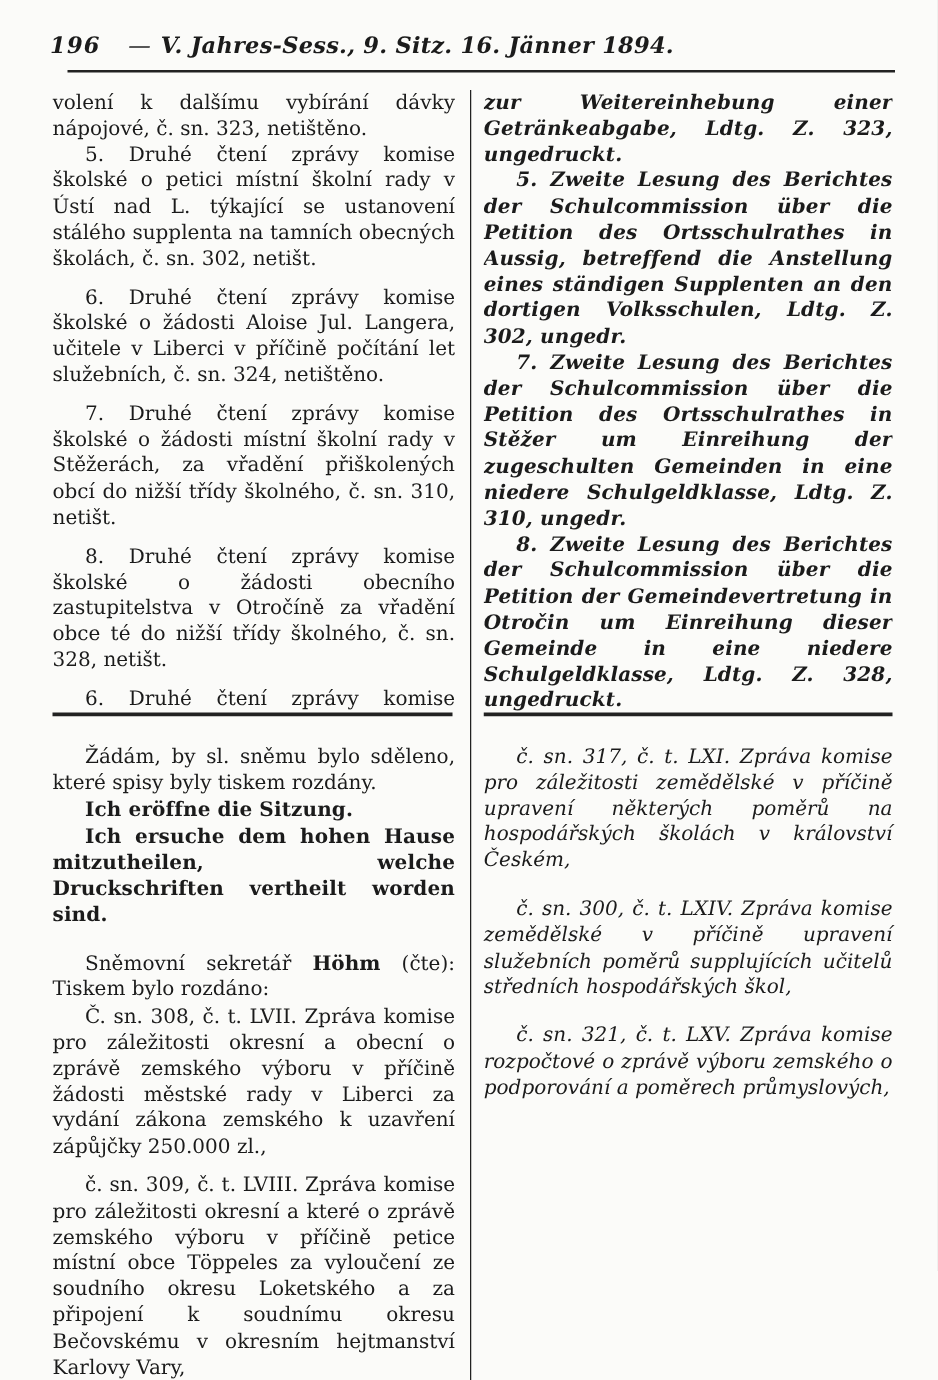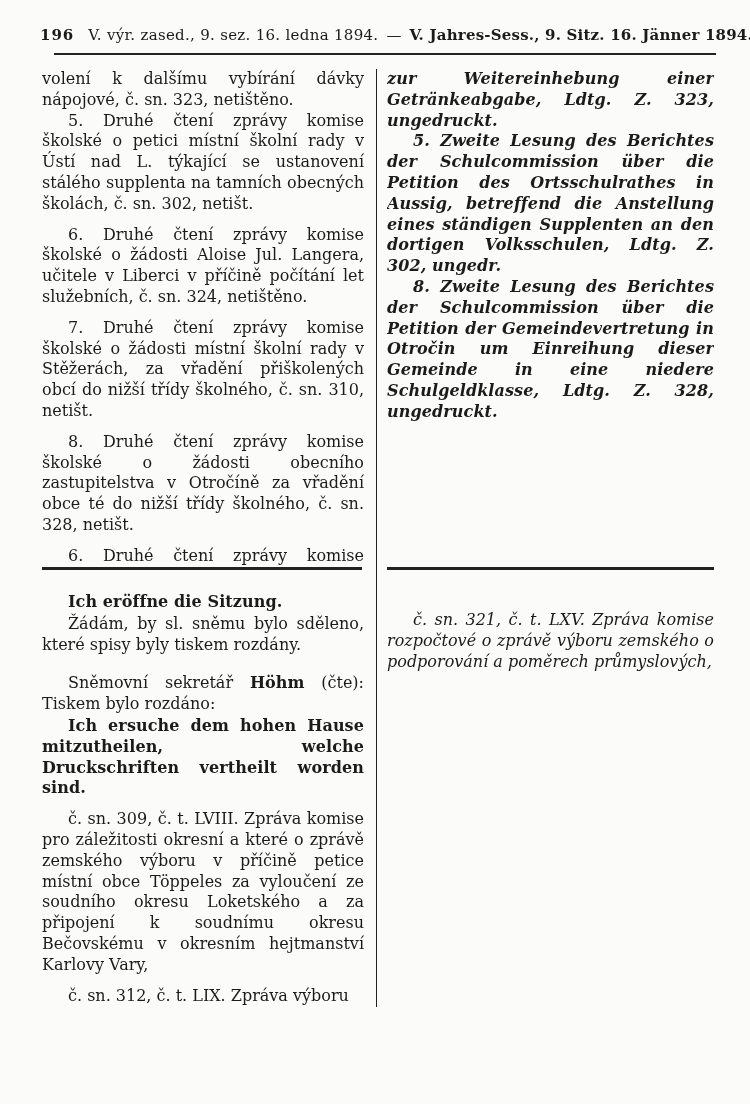--- a/index.html
+++ b/index.html
@@ -16,23 +16,24 @@
     color: #1b1b1b;
     font-family: "DejaVu Serif", "Liberation Serif", serif;
     overflow: hidden;
     box-sizing: border-box;
     padding: 26px 34px 0 36px;
   }
   
   .running-head {
     display: flex;
     align-items: center;
-    font-size: 15px;
+    font-size: 18px;
     white-space: nowrap;
     padding-left: 4px;
+    font-style: italic;
   }
   .running-head .pageno { font-weight: bold; letter-spacing: 1px; margin-right: 14px; }
   .running-head .head-cz { letter-spacing: 0.3px; }
   .running-head .dash { margin: 0 8px; }
   .running-head .head-de { font-weight: bold; letter-spacing: 0.2px; }
   .head-rule {
     height: 2px;
     background: #222;
     margin: 9px 0 0 18px;
     border: none;
@@ -82,21 +83,20 @@
   .proceedings { padding-top: 22px; }
   .proceedings .para { margin-bottom: 1px; }
 </style>
 </head>
 <body>
 
 <div class="page">
 
   <div class="running-head">
     <span class="pageno">196</span>
-    <span class="head-cz">V. výr. zased., 9. sez. 16. ledna 1894.</span>
     <span class="dash">—</span>
     <span class="head-de fraktur">V. Jahres-Sess., 9. Sitz. 16. Jänner 1894.</span>
   </div>
   <div class="head-rule"></div>
 
   <div class="columns">
 
     <div class="col col-left">
 
       <div class="agenda">
@@ -105,39 +105,43 @@
         <p class="para indent gap-sm">6. Druhé čtení zprávy komise školské o žádosti Aloise Jul. Langera, učitele v Liberci v příčině počítání let služebních, č. sn. 324, netištěno.</p>
         <p class="para indent gap-sm">7. Druhé čtení zprávy komise školské o žádosti místní školní rady v Stěžerách, za vřadění přiškolených obcí do nižší třídy školného, č. sn. 310, netišt.</p>
         <p class="para indent gap-sm">8. Druhé čtení zprávy komise školské o žádosti obecního zastupitelstva v Otročíně za vřadění obce té do nižší třídy školného, č. sn. 328, netišt.</p>
         <p class="para indent gap-sm">6. Druhé čtení zprávy komise školské o petici Rudolfa Rypáčka, bývalého definitivního podučitele ve Chvalech, za udělení výslužného v cestě milosti, č. sn. 283, netišt.</p>
 
       </div>
 
       <div class="mid-rule"></div>
 
       <div class="proceedings">
+        <p class="para indent">Žádám, by sl. sněmu bylo sděleno, které spisy byly tiskem rozdány.</p>
         <p class="para indent fraktur">Ich eröffne die Sitzung.</p>
-        <p class="para indent">Žádám, by sl. sněmu bylo sděleno, které spisy byly tiskem rozdány.</p>
+        <p class="para indent fraktur">Ich ersuche dem hohen Hause mitzutheilen, welche Druckschriften vertheilt worden sind.</p>
         <p class="para indent gap-md"><span>Sněmovní sekretář </span><span class="bold">Höhm</span><span> (čte): Tiskem bylo rozdáno:</span></p>
-        <p class="para indent fraktur">Ich ersuche dem hohen Hause mitzutheilen, welche Druckschriften vertheilt worden sind.</p>
+        <p class="para indent">Č. sn. 308, č. t. LVII. Zpráva komise pro záležitosti okresní a obecní o zprávě zemského výboru v příčině žádosti městské rady v Liberci za vydání zákona zemského k uzavření zápůjčky 250.000 zl.,</p>
         <p class="para indent gap-sm">č. sn. 309, č. t. LVIII. Zpráva komise pro záležitosti okresní a které o zprávě zemského výboru v příčině petice místní obce Töppeles za vyloučení ze soudního okresu Loketského a za připojení k soudnímu okresu Bečovskému v okresním hejtmanství Karlovy Vary,</p>
         <p class="para indent gap-sm">č. sn. 312, č. t. LIX. Zpráva výboru</p>
       </div>
     </div>
 
     <div class="col col-right">
 
       <div class="agenda fraktur">
         <p class="para">zur Weitereinhebung einer Getränkeabgabe, Ldtg. Z. 323, ungedruckt.</p>
         <p class="para indent">5. Zweite Lesung des Berichtes der Schulcommission über die Petition des Ortsschulrathes in Aussig, betreffend die Anstellung eines ständigen Supplenten an den dortigen Volksschulen, Ldtg. Z. 302, ungedr.</p>
+        <p class="para indent">7. Zweite Lesung des Berichtes der Schulcommission über die Petition des Ortsschulrathes in Stěžer um Einreihung der zugeschulten Gemeinden in eine niedere Schulgeldklasse, Ldtg. Z. 310, ungedr.</p>
         <p class="para indent">8. Zweite Lesung des Berichtes der Schulcommission über die Petition der Gemeindevertretung in Otročin um Einreihung dieser Gemeinde in eine niedere Schulgeldklasse, Ldtg. Z. 328, ungedruckt.</p>
 
       </div>
 
       <div class="mid-rule"></div>
 
       <div class="proceedings">
+        <p class="para indent">č. sn. 317, č. t. LXI. Zpráva komise pro záležitosti zemědělské v příčině upravení některých poměrů na hospodářských školách v království Českém,</p>
+        <p class="para indent gap-md">č. sn. 300, č. t. LXIV. Zpráva komise zemědělské v příčině upravení služebních poměrů supplujících učitelů středních hospodářských škol,</p>
         <p class="para indent gap-md">č. sn. 321, č. t. LXV. Zpráva komise rozpočtové o zprávě výboru zemského o podporování a poměrech průmyslových,</p>
       </div>
     </div>
 
   </div>
 </div>
 
 </body></html>

